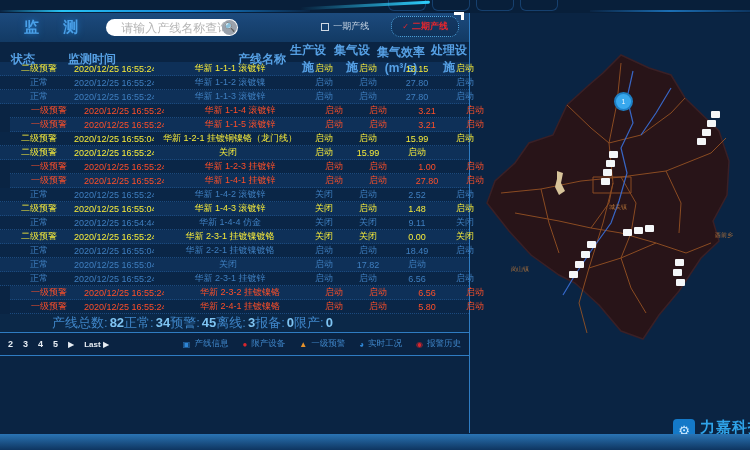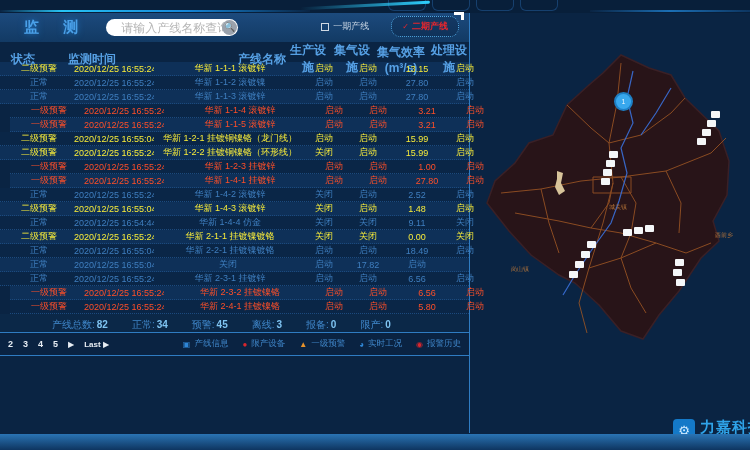--- a/index.html
+++ b/index.html
@@ -52,22 +52,22 @@
   .trow { height:14px; font-size:9px; border-bottom:1px dotted #1b4a7e; cursor:pointer;padding-left:16px; }
   .trow:nth-child(odd) { background:#0e3058; }
   .trow:nth-child(even) { background:#0a2647; }
   .trow > div { text-align:center; white-space:nowrap; overflow:hidden; }
   .trow .cell-name { text-align:center; padding-left:4px; }
   .trow .cell-time { text-align:left; padding-left:12px; }
   .lv-normal { color:#3f7fc0; }
   .lv-warn1 { color:#ff4f28;margin-left:10px; }
   .lv-warn2 { color:#f8ec3a; }
   
-  .summary { height:19px; display:flex; align-items:flex-end; font-size:10px; color:#3f86c9;
-    padding-left:52px; gap:24px; border-bottom:1px solid #2f7cc2; background:#0b2848; }
+  .summary { height:19px; display:flex; align-items:flex-start; font-size:13px; color:#3f86c9;
+    padding-left:52px; border-bottom:1px solid #2f7cc2; background:#0b2848; }
   .summary b { color:#7fc4f2; font-weight:bold; margin-left:2px; }
   
   .bottom-bar { height:23px; display:flex; align-items:center; background:#0a2342;
     border-bottom:1px solid #2f7cc2; }
   .pagination { display:flex; align-items:center; gap:10px; margin-left:8px; color:#e8eef4;
     font-size:9px; font-weight:bold; }
   .page-num { cursor:pointer; }
   .page-arrow { cursor:pointer; font-size:8px; }
   .legend { display:flex; align-items:center; gap:14px; margin-left:auto; margin-right:8px;
     font-size:8.5px; color:#3f86c9; }
@@ -184,21 +184,20 @@
         <div class="cell-time">2020/12/25 16:55:04</div>
         <div class="cell-name">华新 1-2-1 挂镀铜镍铬（龙门线）</div>
         <div>启动</div>
         <div>启动</div>
         <div>15.99</div>
         <div>启动</div>
       </div>
       <div class="grid-row trow lv-warn2">
         <div class="cell-status">二级预警</div>
         <div class="cell-time">2020/12/25 16:55:24</div>
-        <div class="cell-name">华新 1-2-2 挂镀铜镍铬（环形线）</div>
         <div>关闭</div>
         <div>启动</div>
         <div>15.99</div>
         <div>启动</div>
       </div>
       <div class="grid-row trow lv-warn1">
         <div class="cell-status">一级预警</div>
         <div class="cell-time">2020/12/25 16:55:24</div>
         <div class="cell-name">华新 1-2-3 挂镀锌</div>
         <div>启动</div>
@@ -238,21 +237,21 @@
         <div class="cell-time">2020/12/25 16:54:44</div>
         <div class="cell-name">华新 1-4-4 仿金</div>
         <div>关闭</div>
         <div>关闭</div>
         <div>9.11</div>
         <div>关闭</div>
       </div>
       <div class="grid-row trow lv-warn2">
         <div class="cell-status">二级预警</div>
         <div class="cell-time">2020/12/25 16:55:24</div>
-        <div class="cell-name">华新 2-1-1 挂镀镍镀铬</div>
+        <div class="cell-name">华新 2-3-1 挂镀镍镀铬</div>
         <div>关闭</div>
         <div>关闭</div>
         <div>0.00</div>
         <div>关闭</div>
       </div>
       <div class="grid-row trow lv-normal">
         <div class="cell-status">正常</div>
         <div class="cell-time">2020/12/25 16:55:04</div>
         <div class="cell-name">华新 2-2-1 挂镀镍镀铬</div>
         <div>启动</div>

